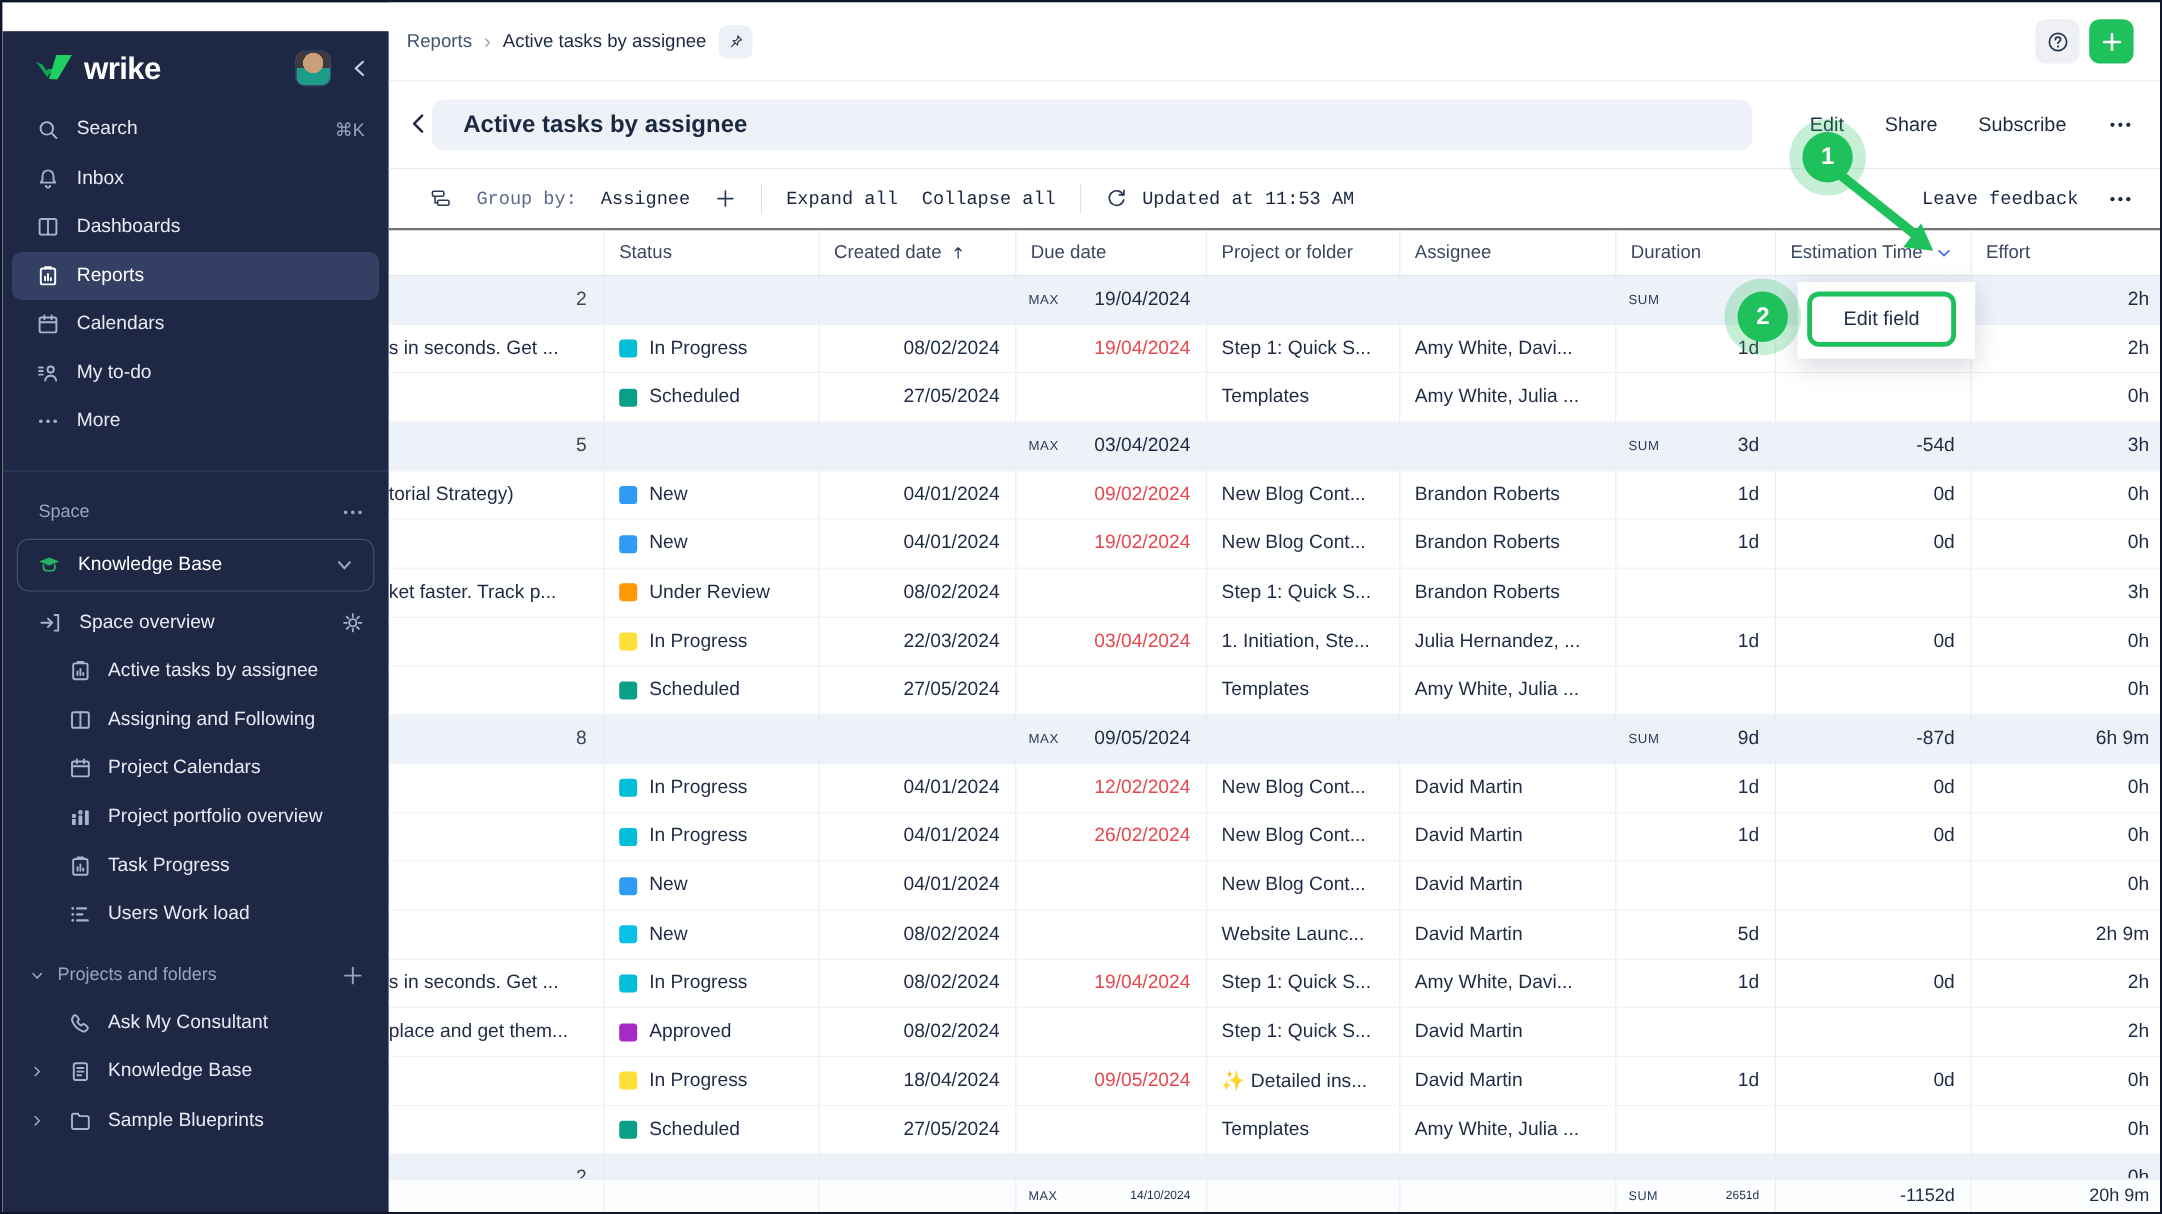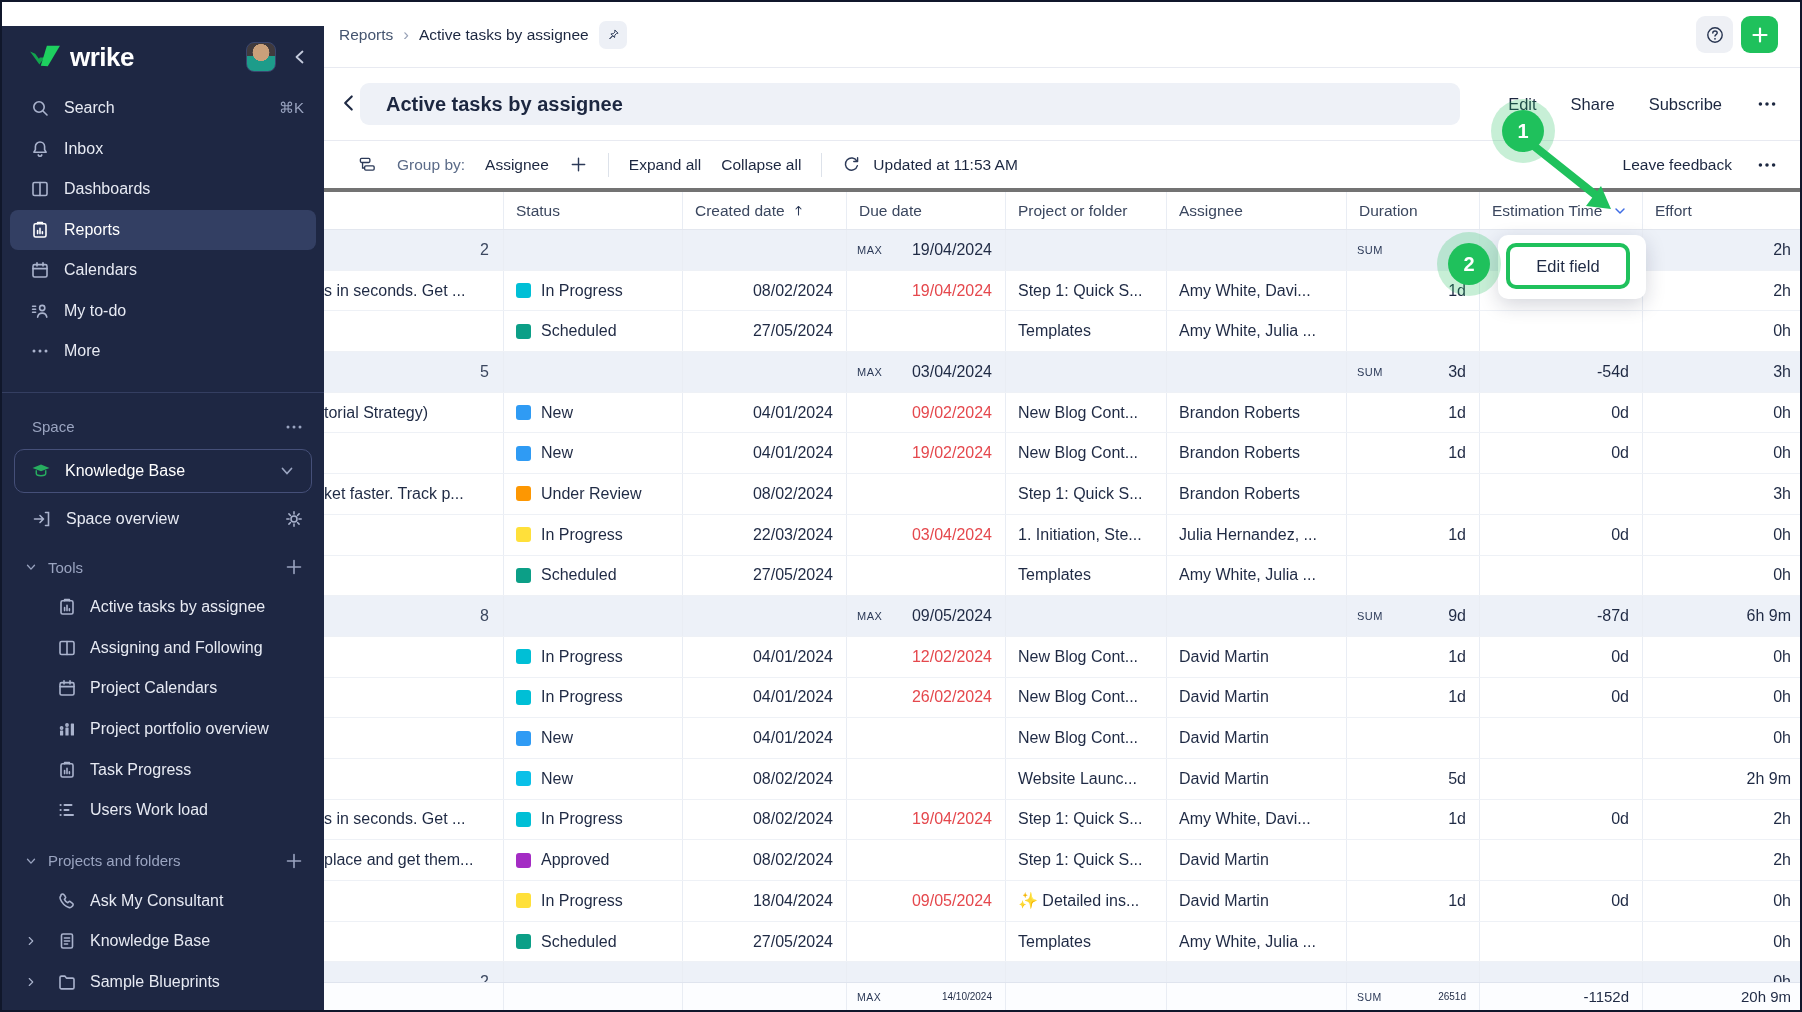--- a/index.html
+++ b/index.html
@@ -47,21 +47,21 @@
   .helpbtn{width:37px;height:37px;border-radius:9px;background:#eef0f5;display:flex;align-items:center;justify-content:center;color:#273450;cursor:pointer;}
   .plusbtn{width:37px;height:37px;border-radius:9px;background:#1fc15c;display:flex;align-items:center;justify-content:center;color:#fff;cursor:pointer;}
   .titlerow{position:relative;height:73px;border-bottom:1px solid #e8eaf1;}
   .backbtn{position:absolute;left:14px;top:24px;width:22px;height:22px;color:#1f2a44;cursor:pointer;}
   .title-input{position:absolute;left:36px;top:15px;width:1100px;height:42px;background:#eef1f7;border-radius:9px;
                display:flex;align-items:center;padding-left:26px;font-size:20px;font-weight:bold;color:#1c2740;cursor:text;}
   .title-actions{position:absolute;right:22px;top:0;height:100%;display:flex;align-items:center;gap:34px;font-size:16.5px;color:#1c2740;}
   .act{cursor:pointer;}
   .dots{width:22px;height:22px;color:#1c2740;display:inline-flex;cursor:pointer;}
   .dots svg{width:100%;height:100%;}
-  .toolrow{position:relative;height:51px;border-bottom:4px solid #737373;}
+  .toolrow{position:relative;height:51px;border-bottom:2px solid #737373;font-family:Liberation Mono, monospace;}
   .tool-left{position:absolute;left:34px;top:0;height:100%;display:flex;align-items:center;gap:20px;font-size:15.5px;color:#1c2740;}
   .muted{color:#5b6b88;}
   .vdiv{width:1px;height:24px;background:#dde2ea;}
   .tool-right{position:absolute;right:22px;top:0;height:100%;display:flex;align-items:center;gap:24px;font-size:15.5px;color:#1c2740;}
   .tico{width:19px;height:19px;display:inline-flex;color:#2c3a58;}
   .tico svg{width:100%;height:100%;}
   
   #tablewrap{position:absolute;left:0;top:190px;right:0;bottom:0;overflow:hidden;}
   .trow{display:grid;grid-template-columns:180px 179px 164px 159px 161px 180px 133px 163px 161px;height:40.7px;border-bottom:1px solid #eef1f6;background:#fff;text-align:center;}
   .trow.thead{height:38px;border-bottom:1px solid #e3e7ef;}
@@ -81,21 +81,21 @@
   .val{font-size:16px;color:#1f2a44;}
   .total-row{position:absolute;bottom:0;left:0;right:0;height:28px;background:#fcfdff;border-top:1px solid #dfe4ee;border-bottom:none;z-index:5;}
   .total-row .c{font-size:15px;}
   .total-row .lbl{font-size:10.5px;}
   .total-row .val{font-size:10px;}
   .sorticn{width:15px;height:15px;display:inline-flex;color:#2c3a58;}
   .sorticn svg{width:100%;height:100%;}
   .est-chev{width:16px;height:16px;display:inline-flex;color:#3f6de4;margin-left:4px;}
   .est-chev svg{width:100%;height:100%;}
   
-  #popup{position:absolute;left:1496px;top:233px;width:148px;height:64px;background:#fff;border-radius:10px;
+  #popup{position:absolute;left:1496px;top:233px;width:148px;height:64px;background:#fff;border-radius:0;
          box-shadow:0 6px 20px rgba(20,30,60,.18);z-index:40;}
   .popup-hl{position:absolute;left:8px;top:8px;width:124px;height:46px;border:4px solid #1fc15c;border-radius:10px;
             display:flex;align-items:center;justify-content:center;font-size:16.5px;color:#1f2a44;background:#fff;cursor:pointer;}
   .ann-circle{position:absolute;width:42px;height:42px;border-radius:50%;background:#1fc15c;color:#fff;
               display:flex;align-items:center;justify-content:center;font-size:20px;font-weight:bold;
               box-shadow:0 0 0 11px rgba(31,193,92,.25);z-index:50;}
   #arrow-svg{position:absolute;left:1510px;top:118px;width:120px;height:100px;z-index:45;pointer-events:none;}
 </style>
 </head>
 <body>
@@ -219,33 +219,20 @@
           <svg viewBox="0 0 20 20">
             <path d="M2.5 10h9M8 6.5L11.5 10 8 13.5" fill="none" stroke="currentColor" stroke-width="1.6" stroke-linecap="round" stroke-linejoin="round"></path>
             <path d="M13.5 3.5h3v13h-3" fill="none" stroke="currentColor" stroke-width="1.6" stroke-linecap="round"></path>
           </svg>
         </span>
       <span>Space overview</span>
       <span class="sb-right icn">
           <svg viewBox="0 0 20 20">
             <circle cx="10" cy="10" r="3" fill="none" stroke="currentColor" stroke-width="1.5"></circle>
             <path d="M10 2.8v2.3M10 14.9v2.3M2.8 10h2.3M14.9 10h2.3M4.9 4.9l1.6 1.6M13.5 13.5l1.6 1.6M15.1 4.9l-1.6 1.6M6.5 13.5l-1.6 1.6" stroke="currentColor" stroke-width="1.5" stroke-linecap="round"></path>
-          </svg>
-        </span>
-    </div>
-    <div class="sb-section" style="margin-top:8px;padding-left:22px;">
-      <span class="icn sm" style="margin-right:10px;">
-          <svg viewBox="0 0 20 20">
-            <path d="M5 7.5l5 5.5 5-5.5" fill="none" stroke="currentColor" stroke-width="1.9" stroke-linecap="round"></path>
-          </svg>
-        </span>
-      <span>Tools</span>
-      <span class="sb-right icn">
-          <svg viewBox="0 0 20 20">
-            <path d="M10 3.5v13M3.5 10h13" stroke="currentColor" stroke-width="1.6" stroke-linecap="round"></path>
           </svg>
         </span>
     </div>
     <div>
         <div class="tool-item">
           <span class="icn">
             <svg viewBox="0 0 20 20">
               <rect x="4" y="3.8" width="12" height="13.2" rx="1.6" stroke="currentColor" stroke-width="1.6" fill="none" stroke-linecap="round" stroke-linejoin="round"></rect>
               <path d="M7.6 3.8V2.6h4.8v1.2" stroke="currentColor" stroke-width="1.6" fill="none" stroke-linecap="round" stroke-linejoin="round"></path>
               <path d="M7.6 13.6v-3M10 13.6V8.4M12.4 13.6v-1.8" stroke="currentColor" stroke-width="1.6" fill="none" stroke-linecap="round" stroke-linejoin="round"></path>

